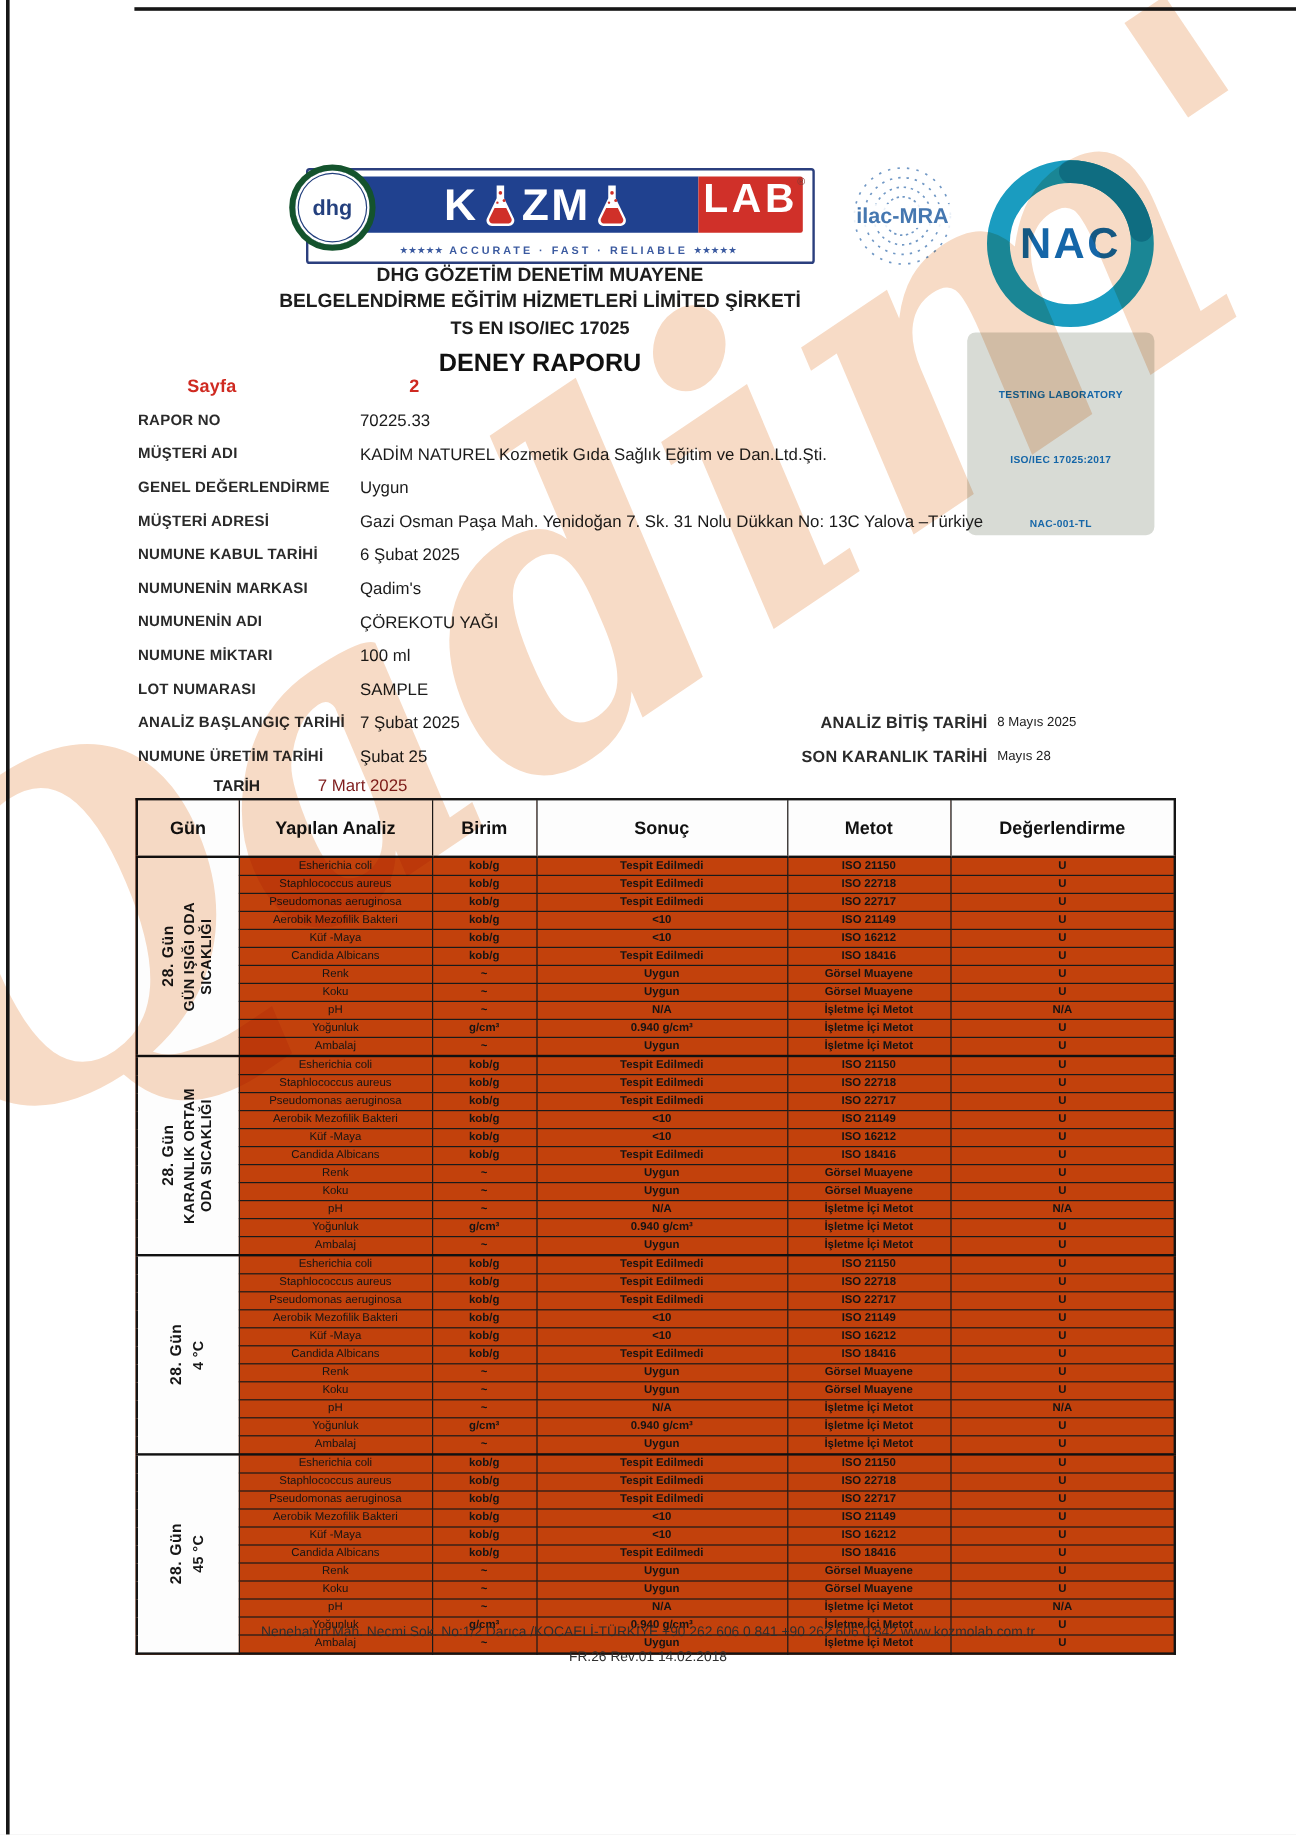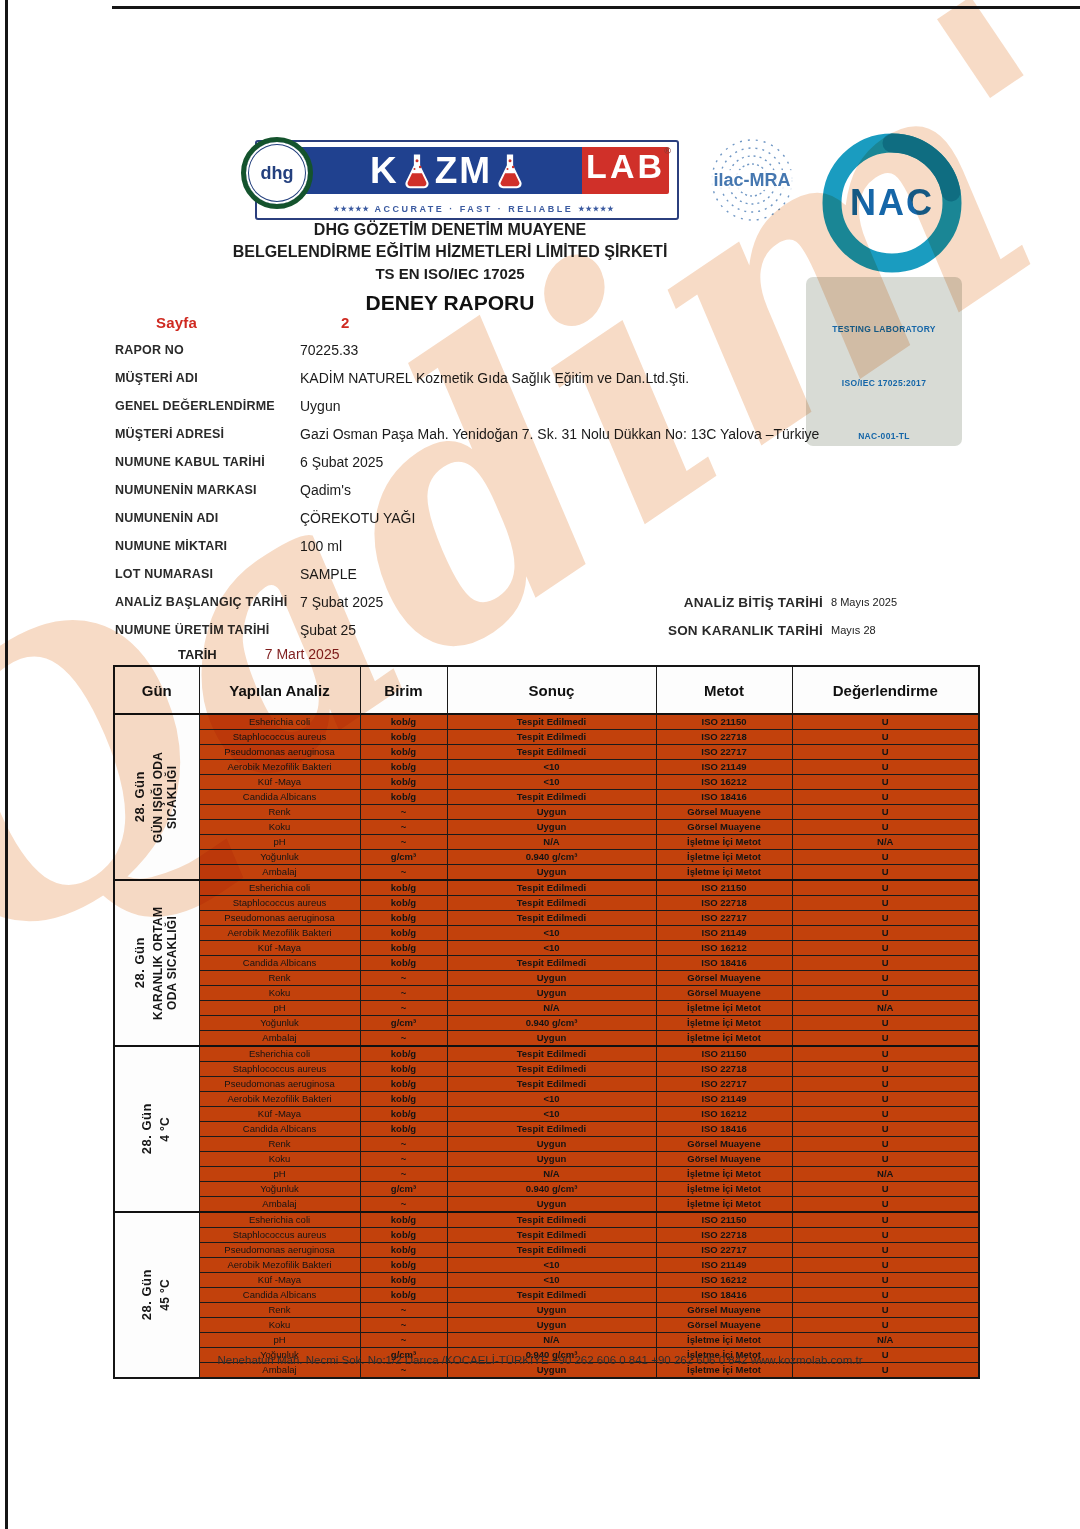--- a/index.html
+++ b/index.html
@@ -598,16 +598,17 @@
           <td class="c-birim">~</td>
           <td class="c-sonuc">Uygun</td>
           <td class="c-metot">İşletme İçi Metot</td>
           <td class="c-deg">U</td>
         </tr>
       </tbody>
     </table>
 
   <div class="footer">
     <div>Nenehatun Mah. Necmi Sok. No:1/2 Darıca /KOCAELİ-TÜRKİYE   +90 262 606 0 841   +90 262 606 0 842   www.kozmolab.com.tr</div>
+    <div>FR.26 Rev:01 14.02.2018</div>
   </div>
 
   <div class="watermark">Qadim's</div>
 </div>
 
 </body></html>

